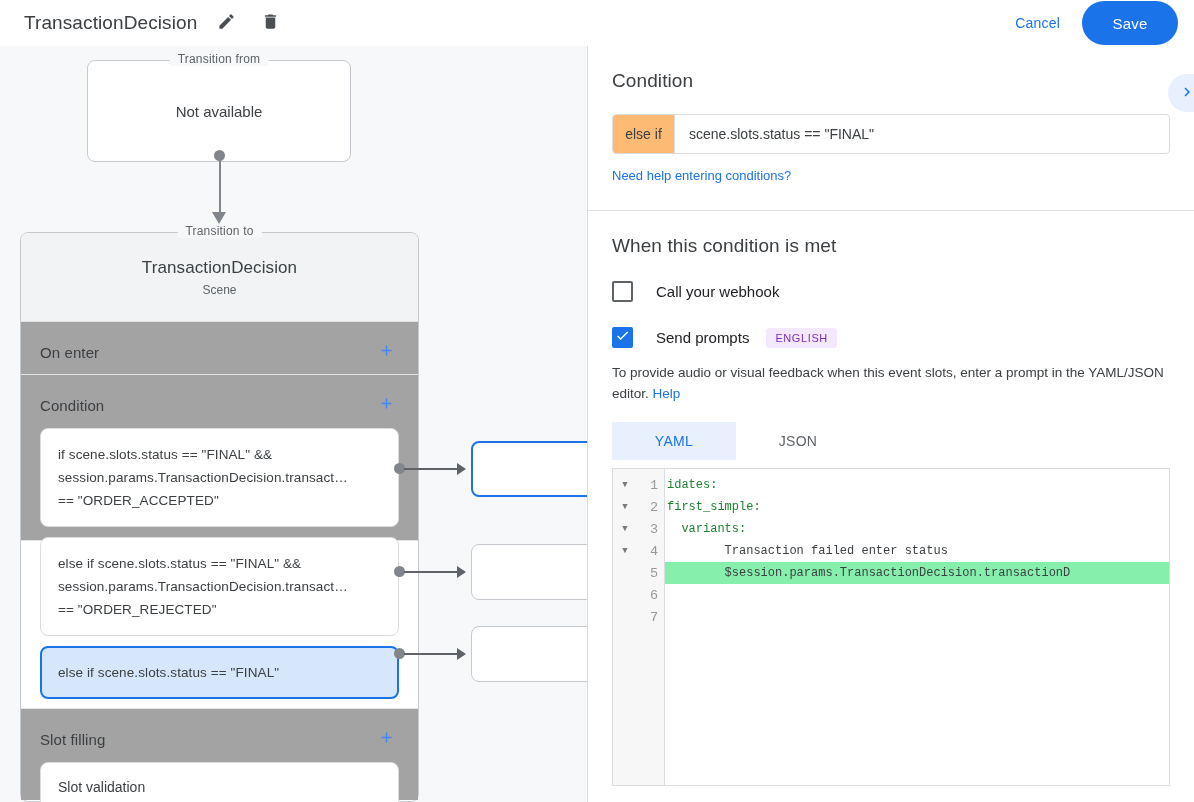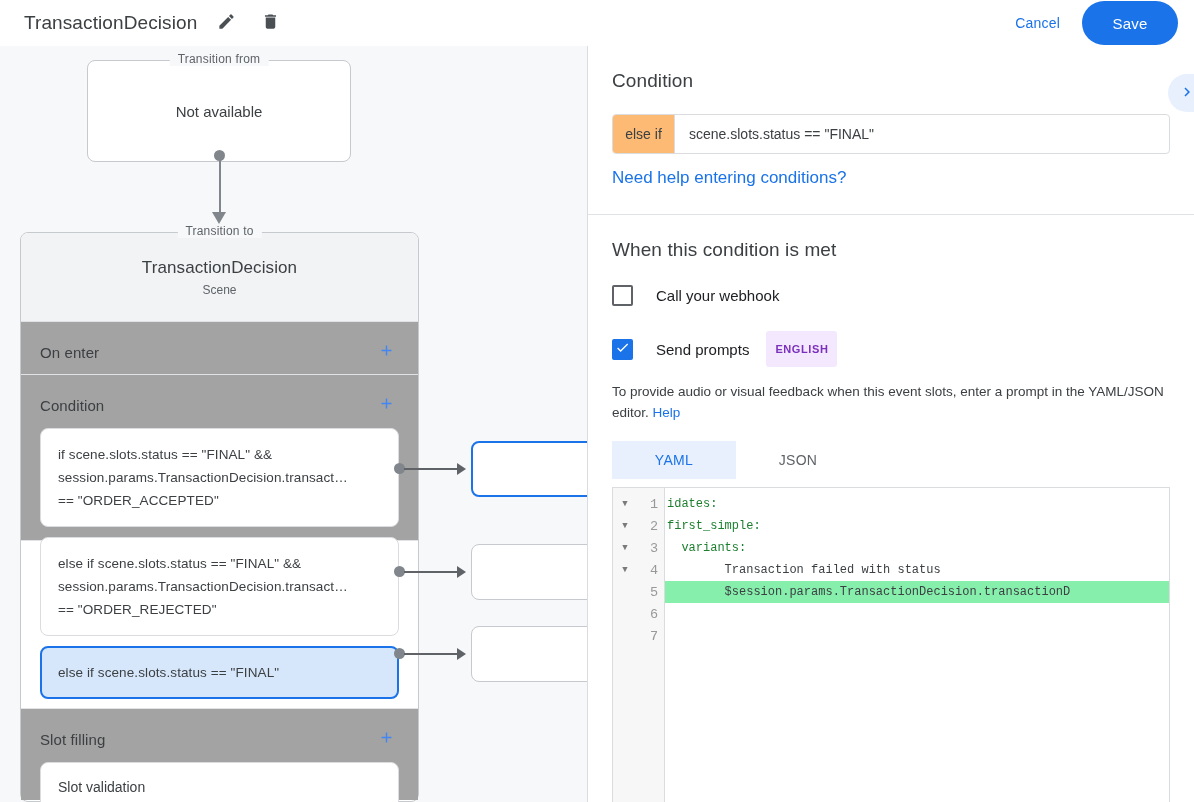--- a/index.html
+++ b/index.html
@@ -167,21 +167,21 @@
     width: 62px; background: #fdba74; border-right: 1px solid #dadce0;
     display: flex; align-items: center; justify-content: center;
     font-size: 14px; color: #3c4043;
   }
   .cond-input {
     flex: 1; border: none; outline: none; padding: 0 14px;
     font-size: 14px; color: #3c4043; background: transparent;
     font-family: "Liberation Sans", sans-serif;
   }
   .help-link {
-    display: inline-block; margin-top: 14px; font-size: 17px;
+    display: inline-block; margin-top: 14px; font-size: 13px;
     color: #1a73e8; text-decoration: none; cursor: pointer;
   }
   .panel-divider { height: 1px; background: #e0e2e5; width: 100%; }
 
   .panel-section-2 { padding: 24px 24px 0 24px; }
   .panel-h2 {
     font-size: 19px; color: #3c4043; letter-spacing: .1px; margin-bottom: 24px;
   }
   .check-row { display: flex; align-items: center; margin-bottom: 25px; }
   .cbox {
@@ -189,21 +189,21 @@
     background: #fff; cursor: pointer; flex: none;
   }
   .cbox.checked {
     background: #1a73e8; border-color: #1a73e8;
     display: flex; align-items: center; justify-content: center;
   }
   .cbox.checked svg { fill: #ffffff; }
   .check-label { margin-left: 23px; font-size: 15px; color: #202124; font-weight: 500; }
   .lang-badge {
     margin-left: 17px; background: #f3e8fd; color: #7b2fbd; font-size: 11px;
-    font-weight: 700; letter-spacing: .6px; padding: 12px 9px; border-radius: 3px;
+    font-weight: 400; letter-spacing: .6px; padding: 4px 9px; border-radius: 3px;
   }
   .desc {
     font-size: 13.5px; color: #3c4043; line-height: 21px; margin-bottom: 18px;
     max-width: 558px;
   }
   .desc a { color: #1a73e8; text-decoration: none; }
 
   .tabs { display: flex; }
   .tab {
     min-width: 124px; height: 38px; display: flex; align-items: center;
@@ -439,20 +439,20 @@
             </div>
             <div class="gline">
               <span class="gfold"></span>
               <span class="gnum">7</span>
             </div>
           </div>
         <div class="code" id="editor-code">
             <div class="cline"><span class="k">idates:</span></div>
             <div class="cline"><span class="k">first_simple:</span></div>
             <div class="cline"><span class="k">  variants:</span></div>
-            <div class="cline"><span class="pl">        Transaction failed with status</span></div>
+            <div class="cline"><span class="pl">        Transaction failed enter status</span></div>
             <div class="cline hl"><span class="pl">        $session.params.TransactionDecision.transactionD</span></div>
             <div class="cline"><span class="pl"></span></div>
           </div>
       </div>
     </div>
   </div>
 </div>
 
 </body></html>

